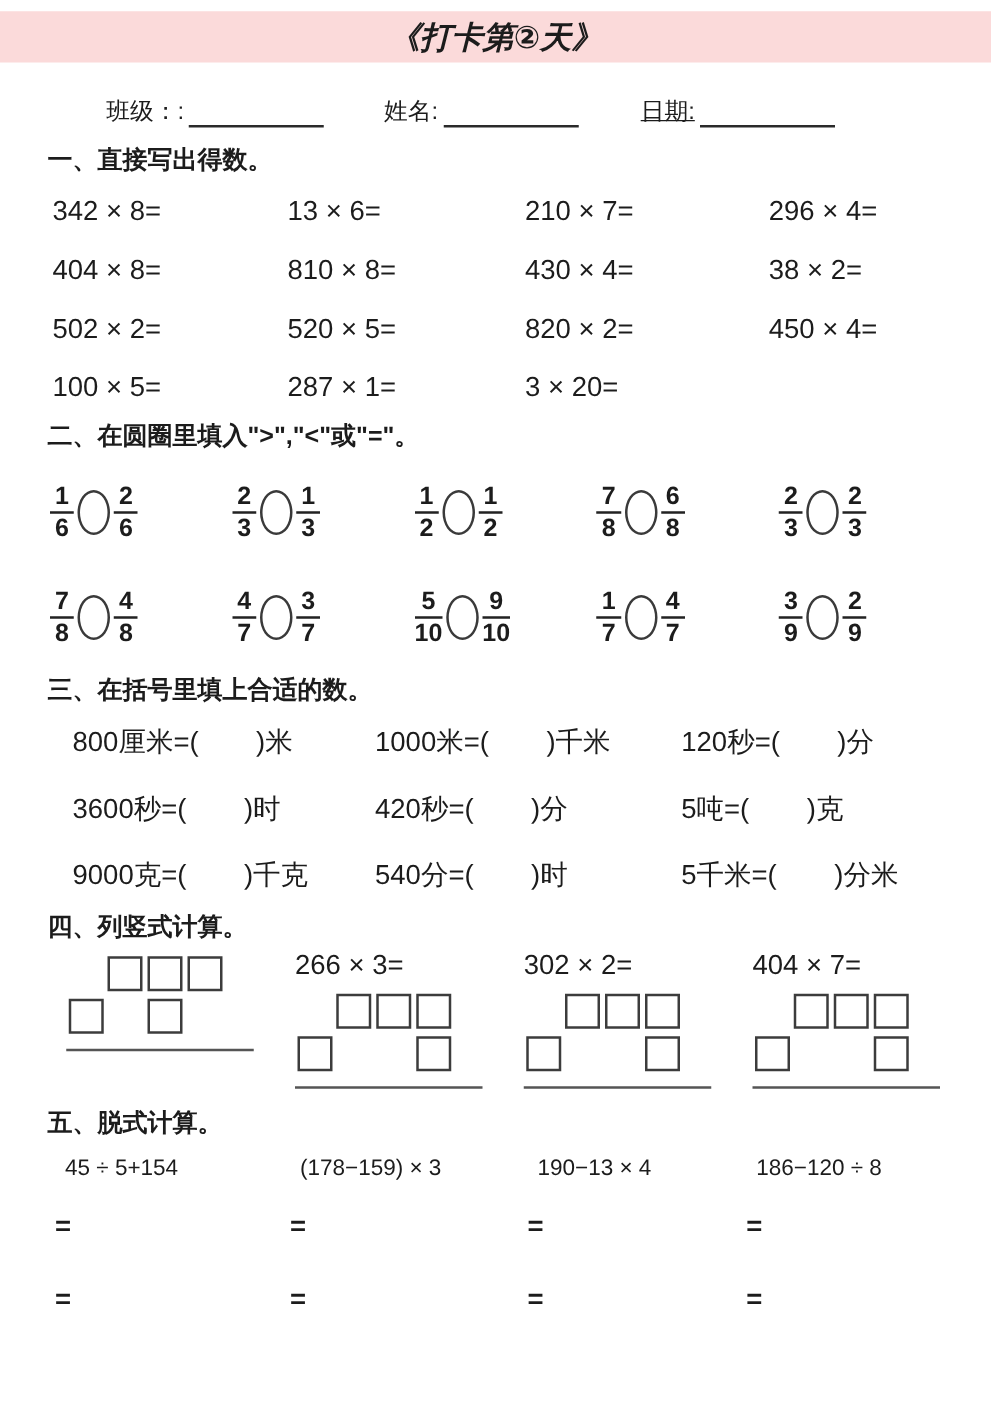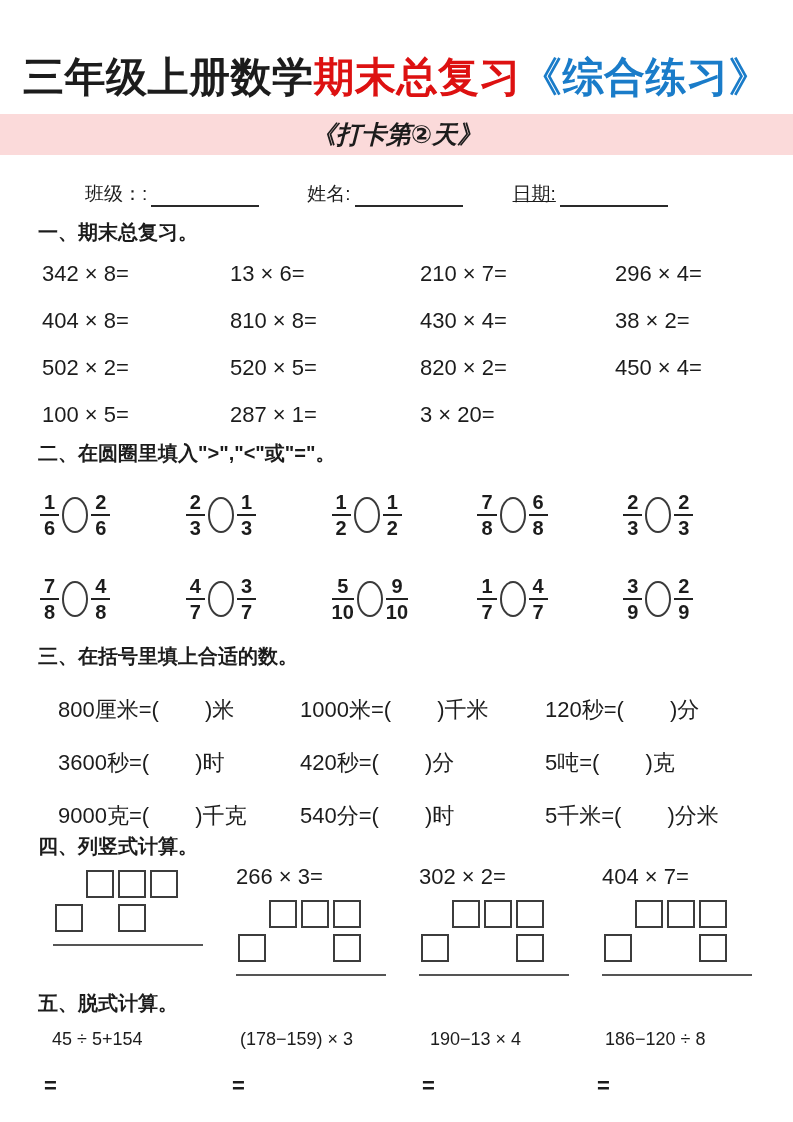--- a/index.html
+++ b/index.html
@@ -26,54 +26,53 @@
   .grid1 .cell { height:47px; display:flex; align-items:center; font-size:22px; }
 
   .grid2 { display:grid; grid-template-columns:repeat(5,1fr); margin:6px 24px 0 40px; }
   .cmp { height:84px; display:flex; align-items:center; font-size:20px; }
   .frac { display:inline-block; text-align:center; line-height:1.12; font-weight:bold; }
   .frac .num { display:block; border-bottom:2px solid #222; padding:0 4px 1px; }
   .frac .den { display:block; padding-top:1px; }
   .circle { display:inline-block; width:26px; height:36px; border:2px solid #3a3a3a; border-radius:50%; margin:0 3px; background:#fff; }
 
   .grid3 { display:grid; grid-template-columns:242px 245px 1fr; margin:2px 0 0 58px; font-size:22px; }
-  .u-item { height:53px; display:flex; align-items:flex-end; white-space:nowrap; }
+  .u-item { height:53px; display:flex; align-items:center; white-space:nowrap; }
   .gap { display:inline-block; width:46px; }
 
   .grid4 { display:grid; grid-template-columns:repeat(4,183px); margin:4px 0 0 53px; }
   .vlabel { font-size:22px; height:30px; }
   .vboxes { position:relative; height:94px; }
   .dbox { position:absolute; width:28px; height:28px; border:2px solid #3c3c3c; background:#fff; }
   .t1 { left:33px; top:6px; } .t2 { left:65px; top:6px; } .t3 { left:97px; top:6px; }
   .bl { left:2px; top:40px; } .br { left:97px; top:40px; } .br.mid { left:65px; }
   .vline { position:absolute; left:0; top:80px; width:150px; border-top:2.5px solid #555; }
 
   .grid5 { display:grid; grid-template-columns:188px 190px 175px 1fr; margin:4px 0 0 42px; }
   .prob { font-size:18px; padding-left:10px; height:36px; display:flex; align-items:center; white-space:nowrap; }
   .eq { font-size:22px; font-weight:bold; height:58px; display:flex; align-items:center; padding-left:2px; }
 </style>
 </head>
 <body>
 
 <div class="page">
 
-  <div class="title"><span class="t-black">三年级上册数学</span><span class="t-red">期末总复习</span><span class="t-blue">《综合练习》</span></div>
 
   <div class="banner"><span>《打卡第②天》</span></div>
 
   <div class="form-row">
     <span class="flabel">班级：:</span>
       <span class="blank"></span>
     <span class="flabel fg2">姓名:</span>
       <span class="blank"></span>
     <span class="flabel fg3">日期:</span>
       <span class="blank"></span>
   </div>
 
-  <div class="sec-head">一、期末总复习。</div>
+  <div class="sec-head">一、直接写出得数。</div>
   <div class="grid1">
       <div class="cell">342 × 8=</div>
       <div class="cell">13 × 6=</div>
       <div class="cell">210 × 7=</div>
       <div class="cell">296 × 4=</div>
       <div class="cell">404 × 8=</div>
       <div class="cell">810 × 8=</div>
       <div class="cell">430 × 4=</div>
       <div class="cell">38 × 2=</div>
       <div class="cell">502 × 2=</div>

